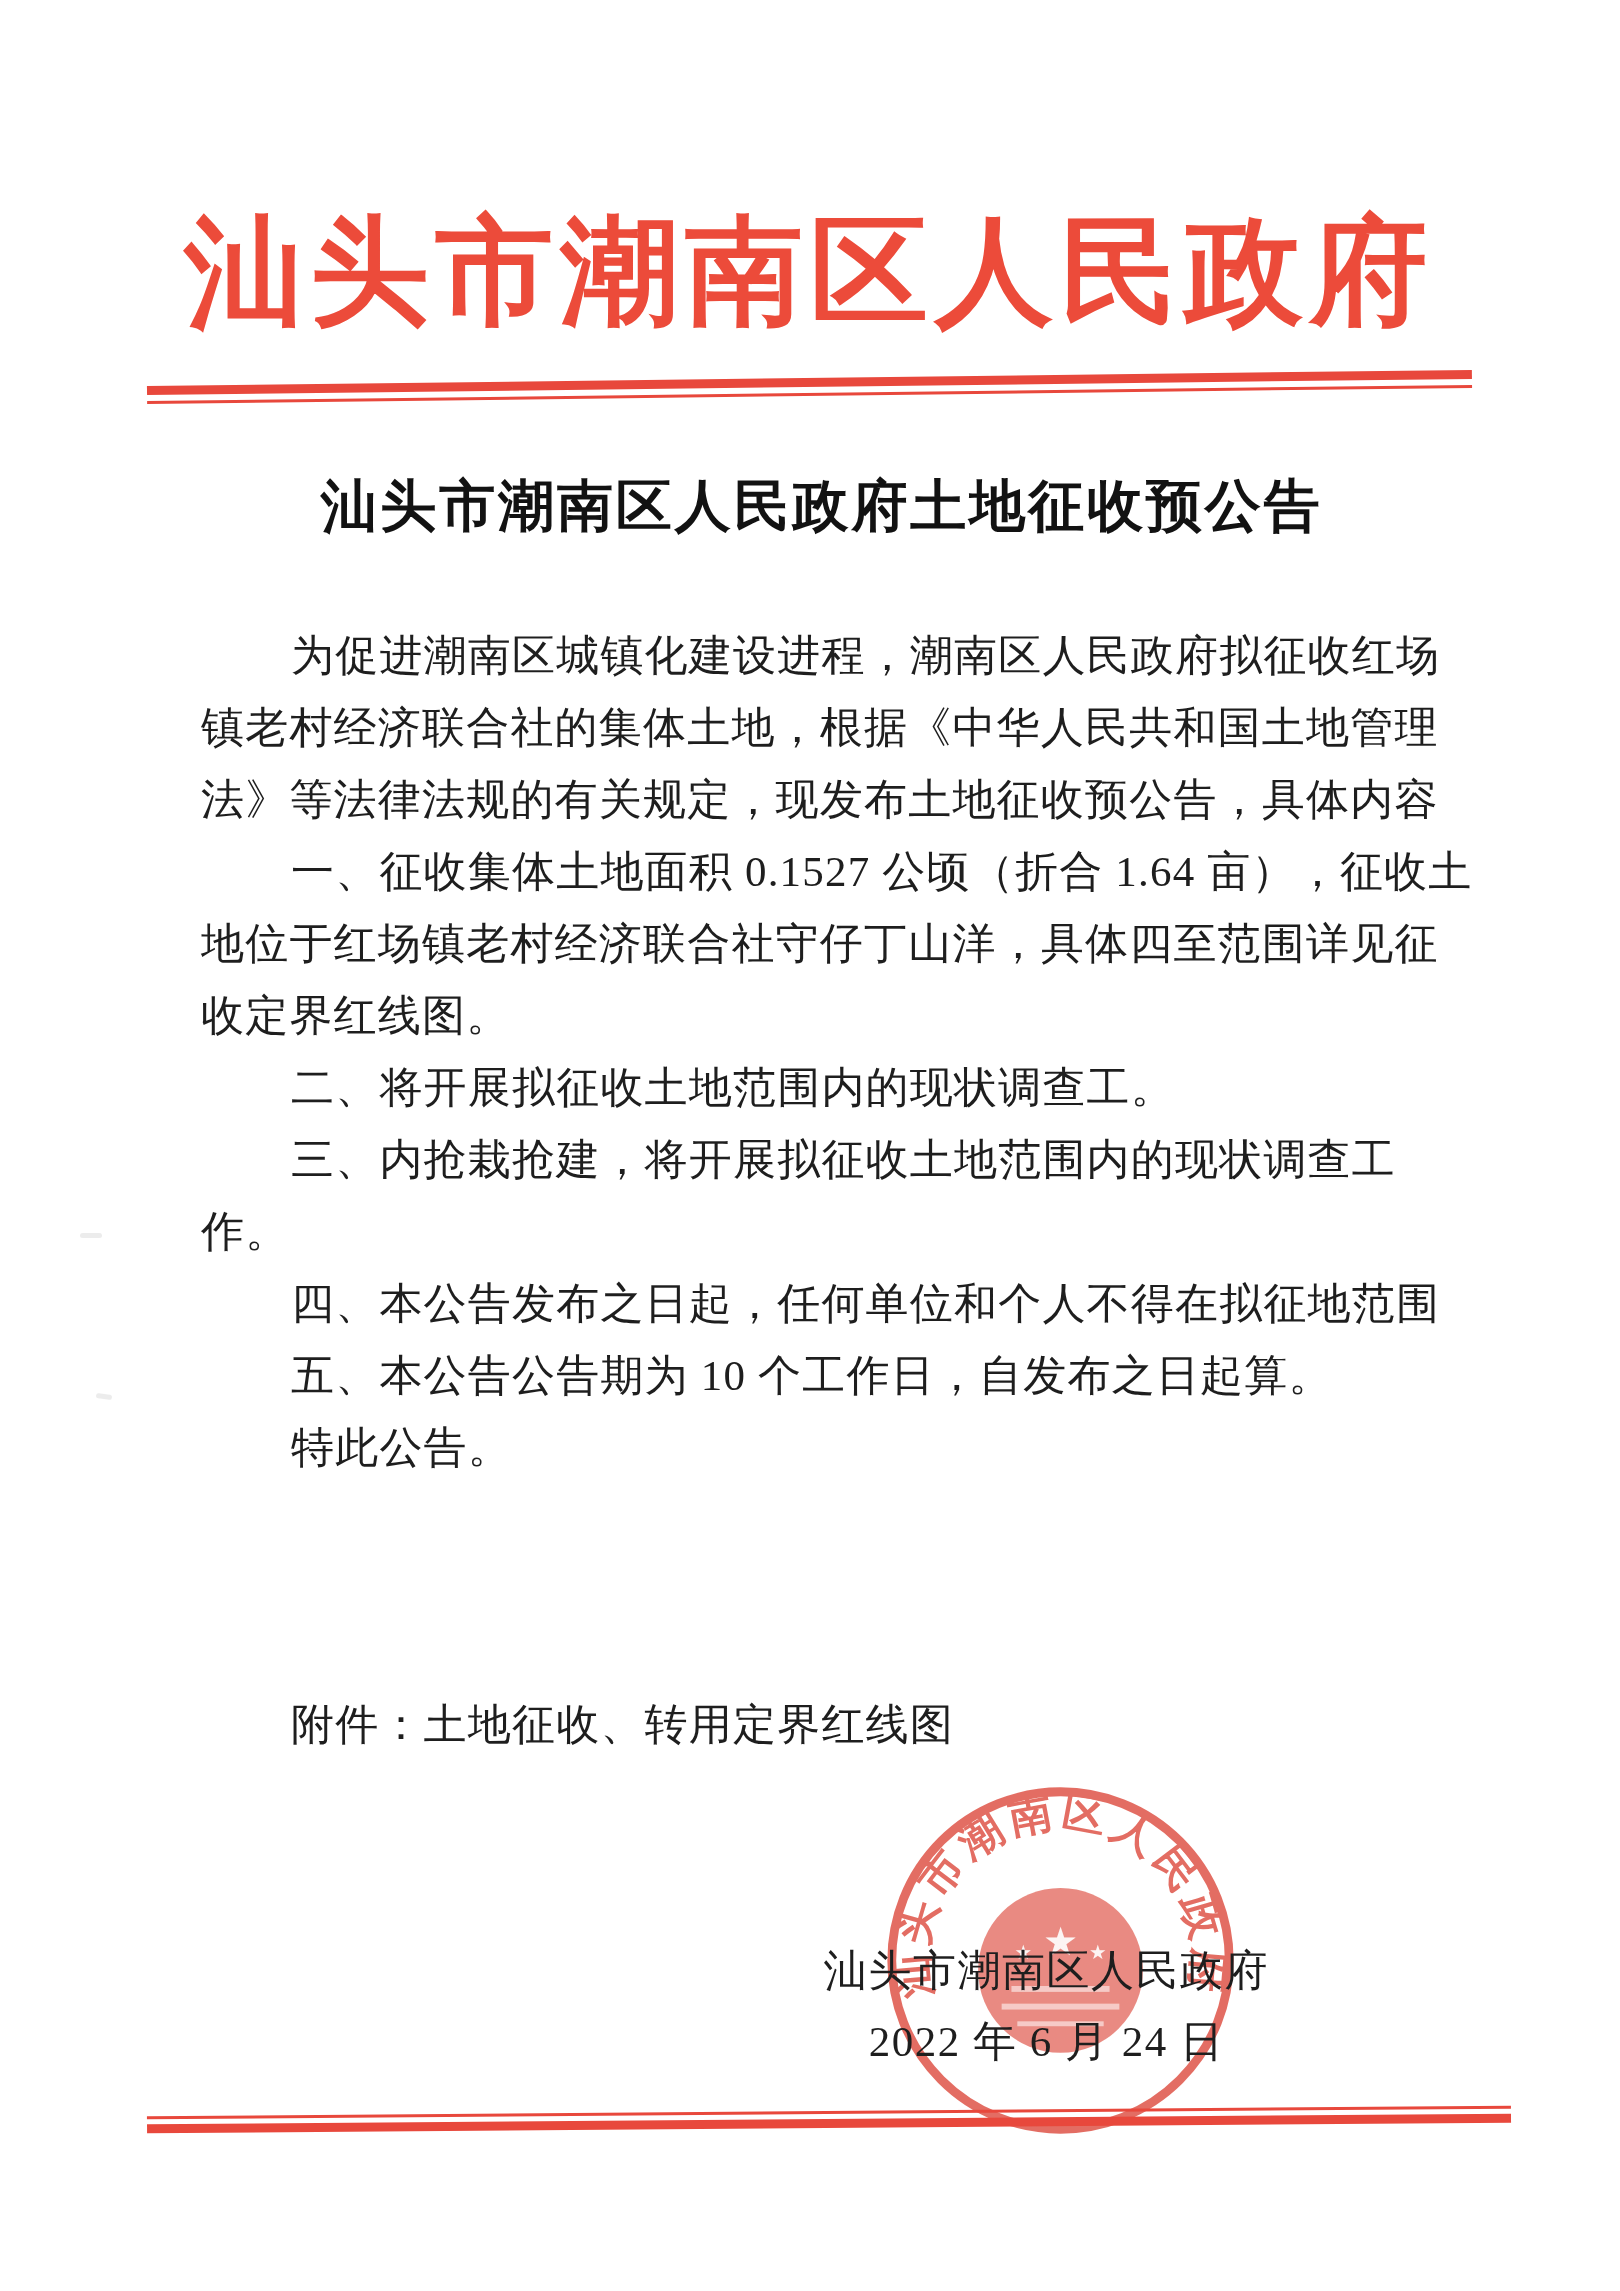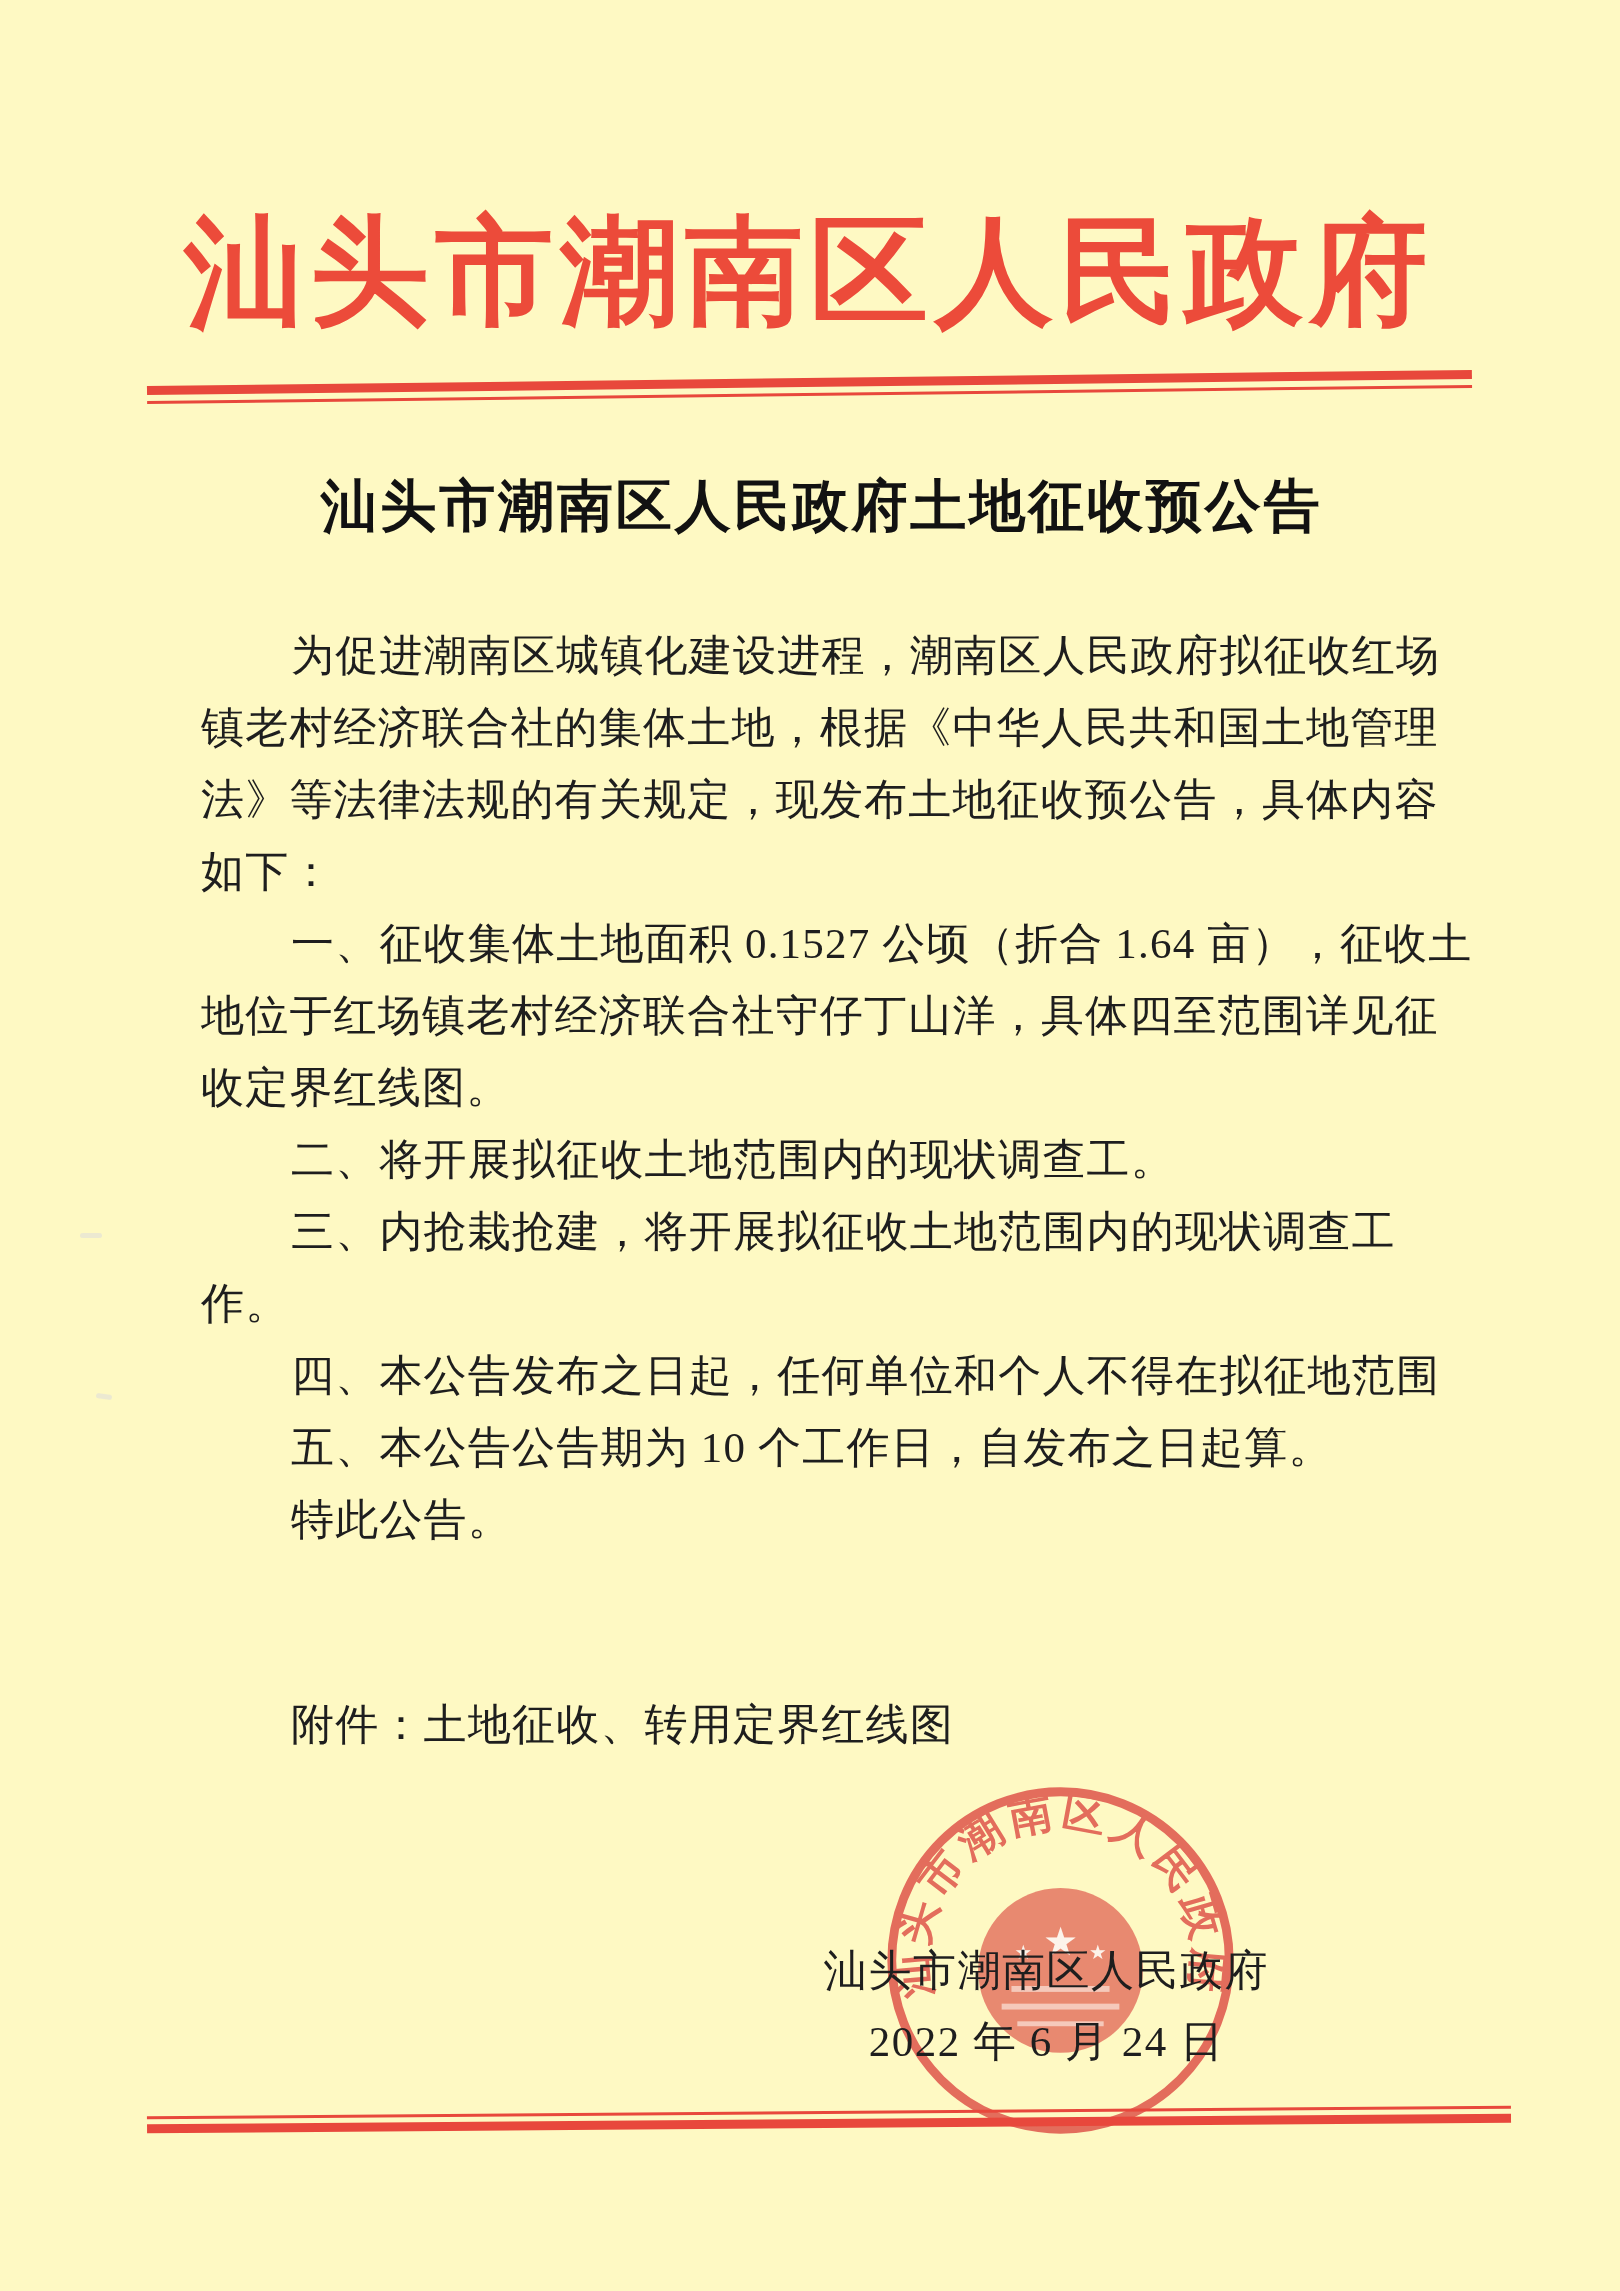--- a/index.html
+++ b/index.html
@@ -1,19 +1,19 @@
 <!DOCTYPE html>
 <html style="--red_header: #ec4b3a; --red_line: #e8483c; --seal_red: #e05a4e; --text_dark: #1e1e1e;"><head>
 <meta charset="utf-8">
 <style>
   html,body{margin:0;padding:0;background:#9a9a9a;}
   .page{
     position:relative;
     width:1620px;height:2292px;
-    background:#fef9c3;
+    background:#ffffff;
     overflow:hidden;
     font-family:"Liberation Serif","DejaVu Serif",serif;
   }
   
   .letterhead{
     position:absolute;left:0;top:192px;width:100%;
     text-align:center;
     font-size:118px;font-weight:bold;
     letter-spacing:6.9px;line-height:161px;
     color:var(--red_header,#ec4b3a);
@@ -88,21 +88,20 @@
     <div class="bar-thick"></div>
     <div class="bar-thin"></div>
   </div>
 
   <div class="doc-title">汕头市潮南区人民政府土地征收预公告</div>
 
   <div class="body-text">
       <div class="bline ind">为促进潮南区城镇化建设进程，潮南区人民政府拟征收红场</div>
       <div class="bline">镇老村经济联合社的集体土地，根据《中华人民共和国土地管理</div>
       <div class="bline">法》等法律法规的有关规定，现发布土地征收预公告，具体内容</div>
-      <div class="bline">如下：</div>
       <div class="bline ind">一、征收集体土地面积 0.1527 公顷（折合 1.64 亩），征收土</div>
       <div class="bline">地位于红场镇老村经济联合社守仔丁山洋，具体四至范围详见征</div>
       <div class="bline">收定界红线图。</div>
       <div class="bline ind">二、将开展拟征收土地范围内的现状调查工。</div>
       <div class="bline ind">三、内抢栽抢建，将开展拟征收土地范围内的现状调查工</div>
       <div class="bline">作。</div>
       <div class="bline ind">四、本公告发布之日起，任何单位和个人不得在拟征地范围</div>
       <div class="bline ind">五、本公告公告期为 10 个工作日，自发布之日起算。</div>
       <div class="bline ind">特此公告。</div>
     </div>

